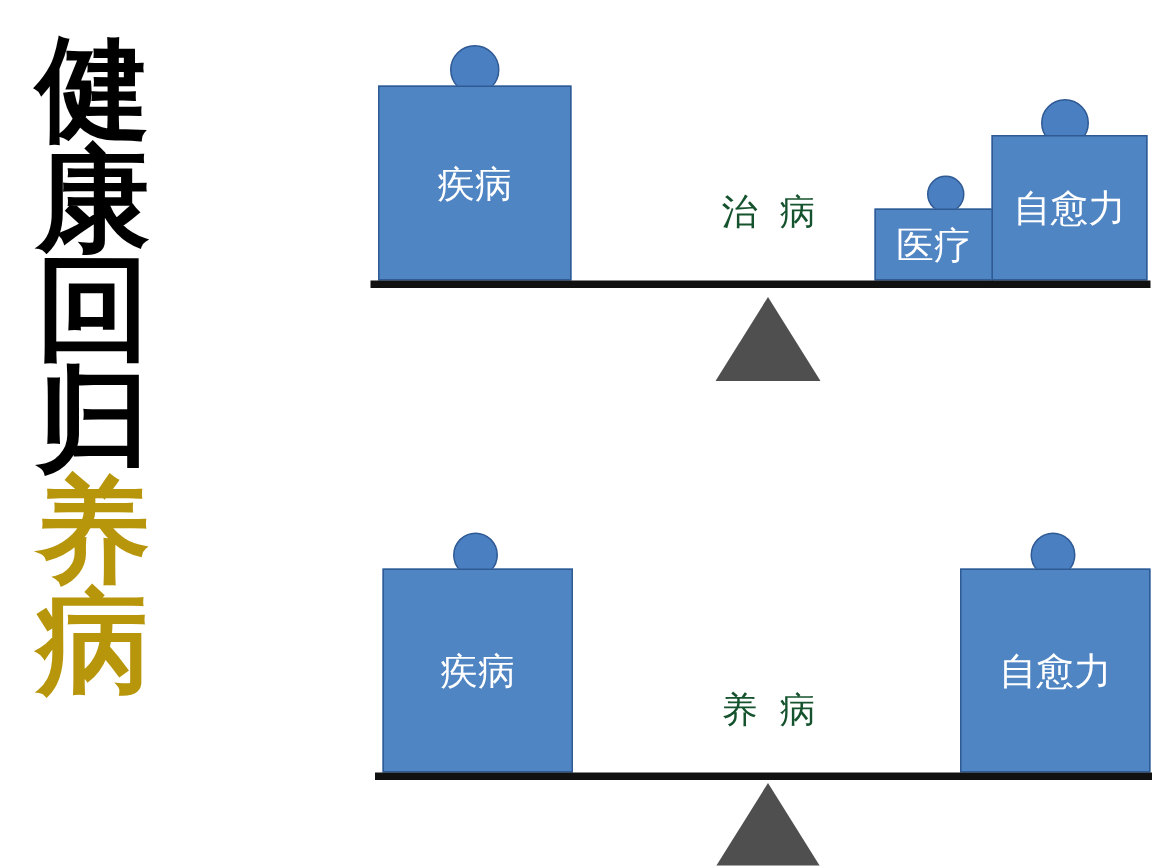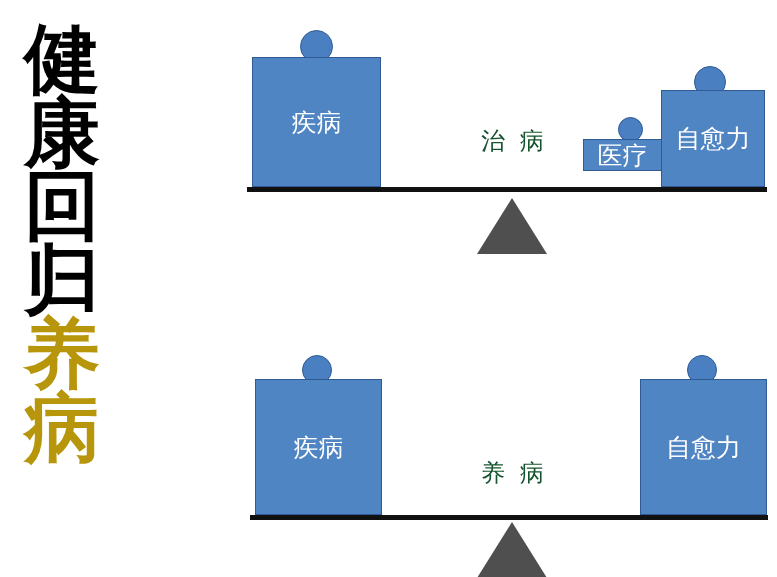--- a/index.html
+++ b/index.html
@@ -108,21 +108,21 @@
   </div>
 
   <div class="scale" style="left:0; top:0; width:777px; height:270px;">
 
     <div class="knob" style="left:300px; top:30px; width:33px; height:33px;"></div>
     <div class="block" style="left:252px; top:57px; width:129px; height:130px;">
       <span class="blabel">疾病</span>
     </div>
 
     <div class="knob" style="left:618px; top:117px; width:25px; height:25px;"></div>
-    <div class="block" style="left:583px; top:139px; width:79px; height:32px;align-items:center;">
+    <div class="block" style="left:583px; top:139px; width:79px; height:48px;align-items:center;">
       <span class="blabel">医疗</span>
     </div>
 
     <div class="knob" style="left:694px; top:66px; width:32px; height:32px;"></div>
     <div class="block" style="left:661px; top:90px; width:104px; height:97px;">
       <span class="blabel">自愈力</span>
     </div>
 
     <div class="beam" style="left:247px; top:187px; width:520px;"></div>
 

